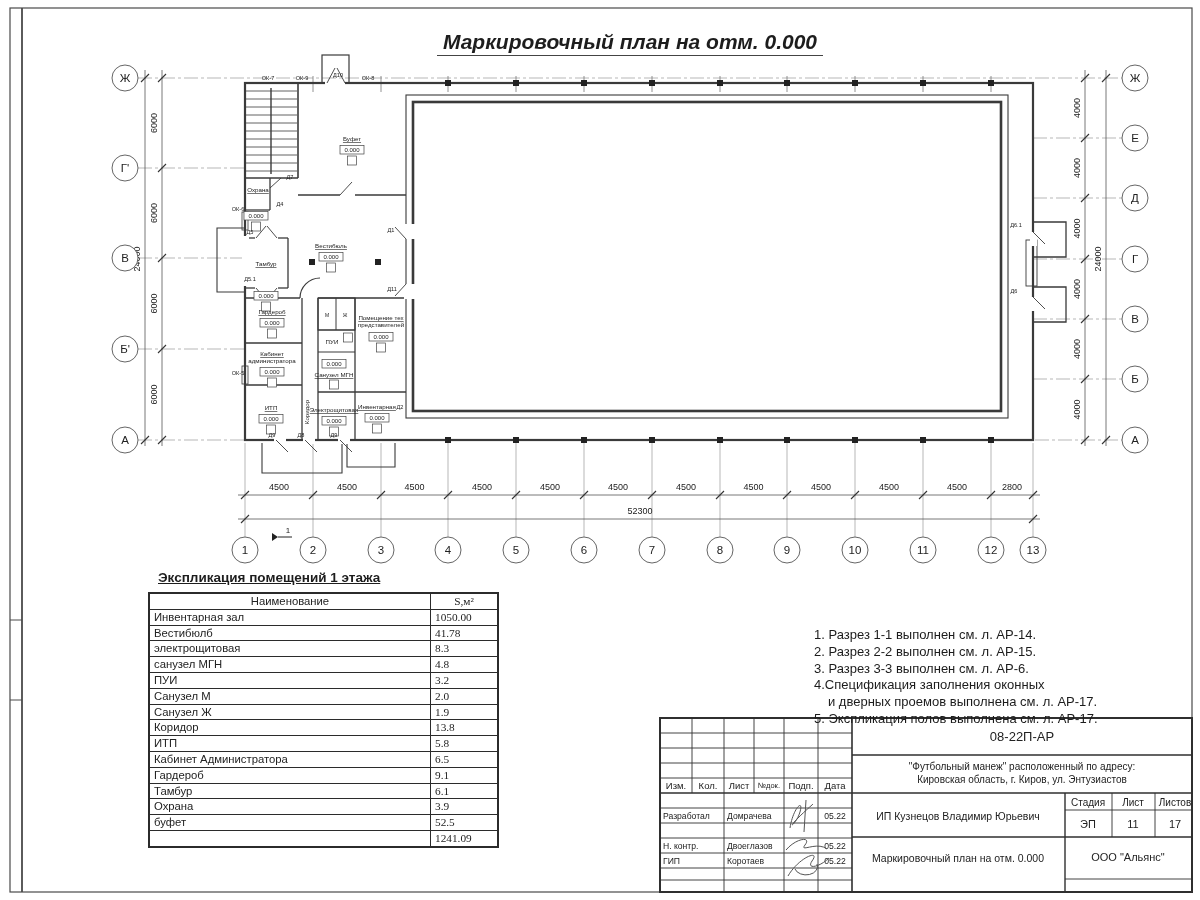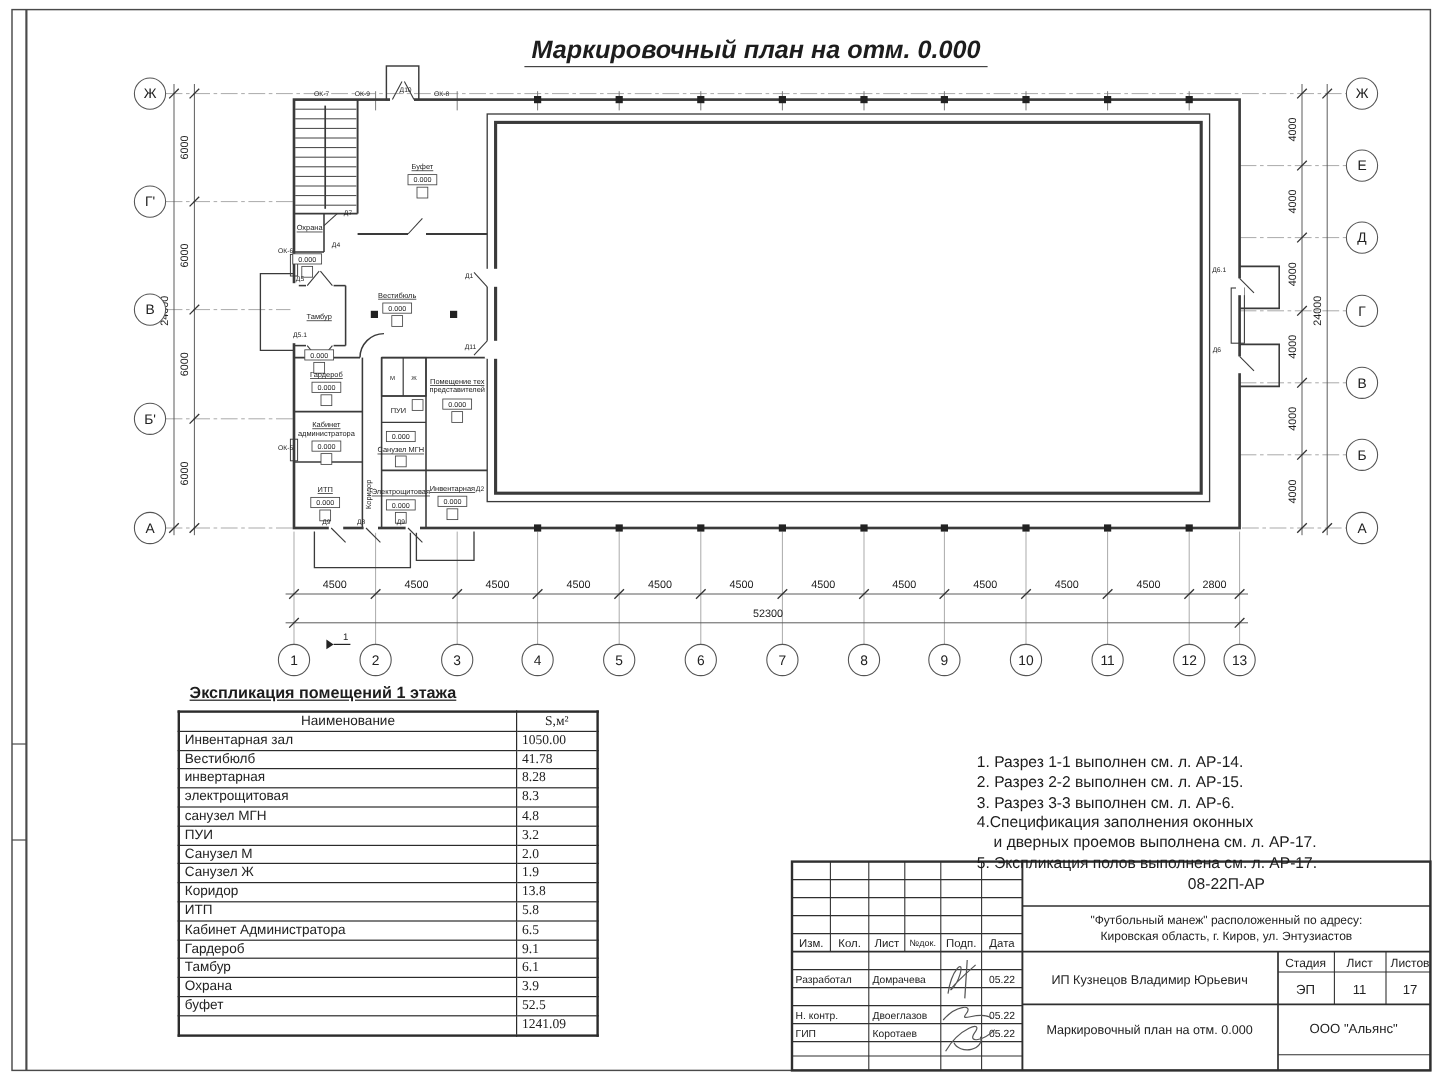--- a/index.html
+++ b/index.html
@@ -453,24 +453,20 @@
     <tbody id="legend-body">
         <tr>
           <td class="c-name">Инвентарная зал</td>
           <td class="c-area">1050.00</td>
         </tr>
         <tr>
           <td class="c-name">Вестибюлб</td>
           <td class="c-area">41.78</td>
         </tr>
         <tr>
-          <td class="c-name">инвертарная</td>
-          <td class="c-area">8.28</td>
-        </tr>
-        <tr>
           <td class="c-name">электрощитовая</td>
           <td class="c-area">8.3</td>
         </tr>
         <tr>
           <td class="c-name">санузел МГН</td>
           <td class="c-area">4.8</td>
         </tr>
         <tr>
           <td class="c-name">ПУИ</td>
           <td class="c-area">3.2</td>

